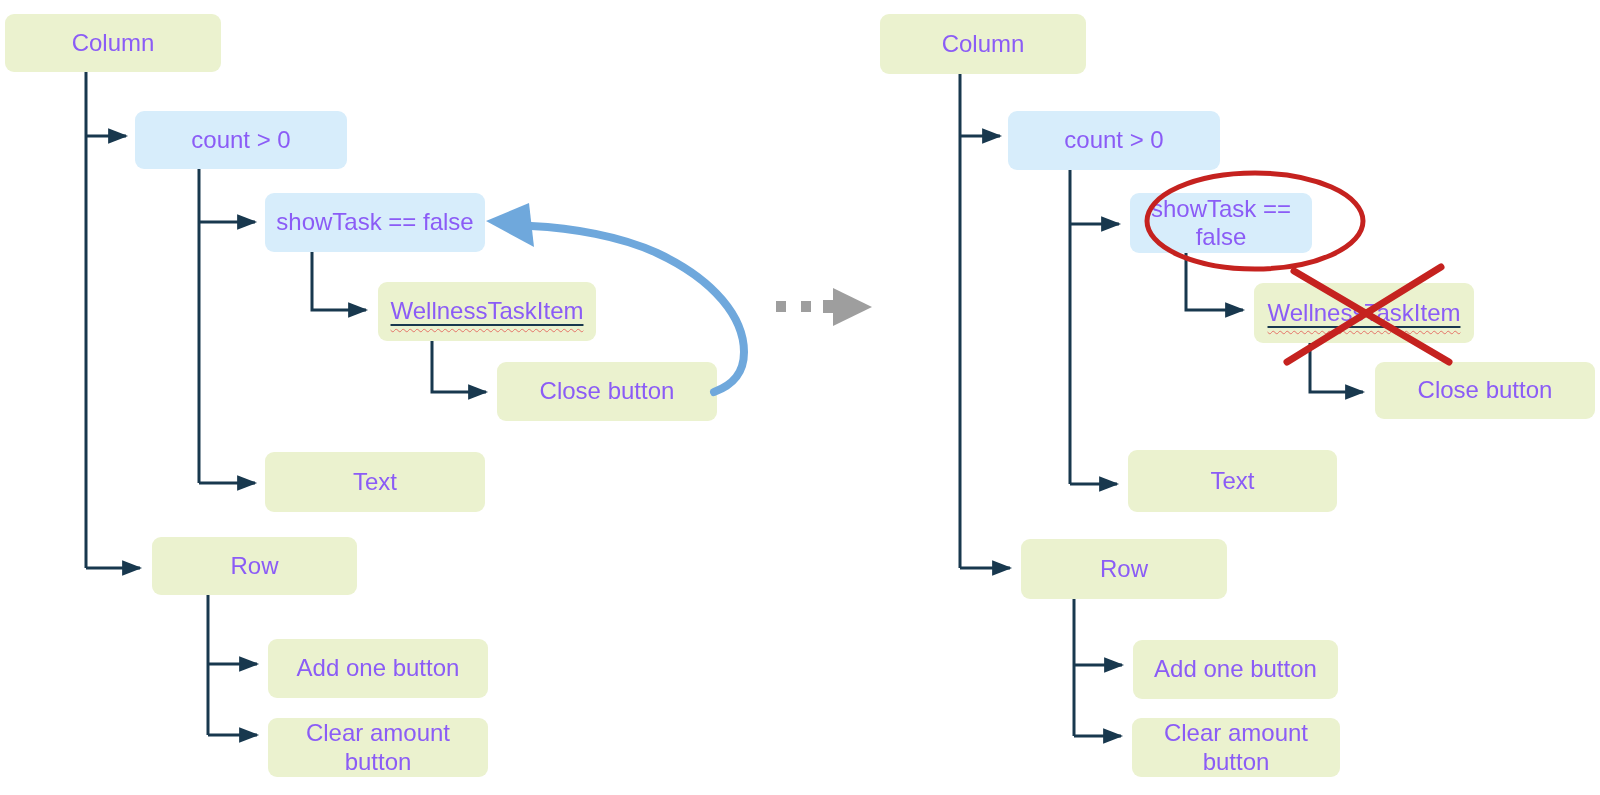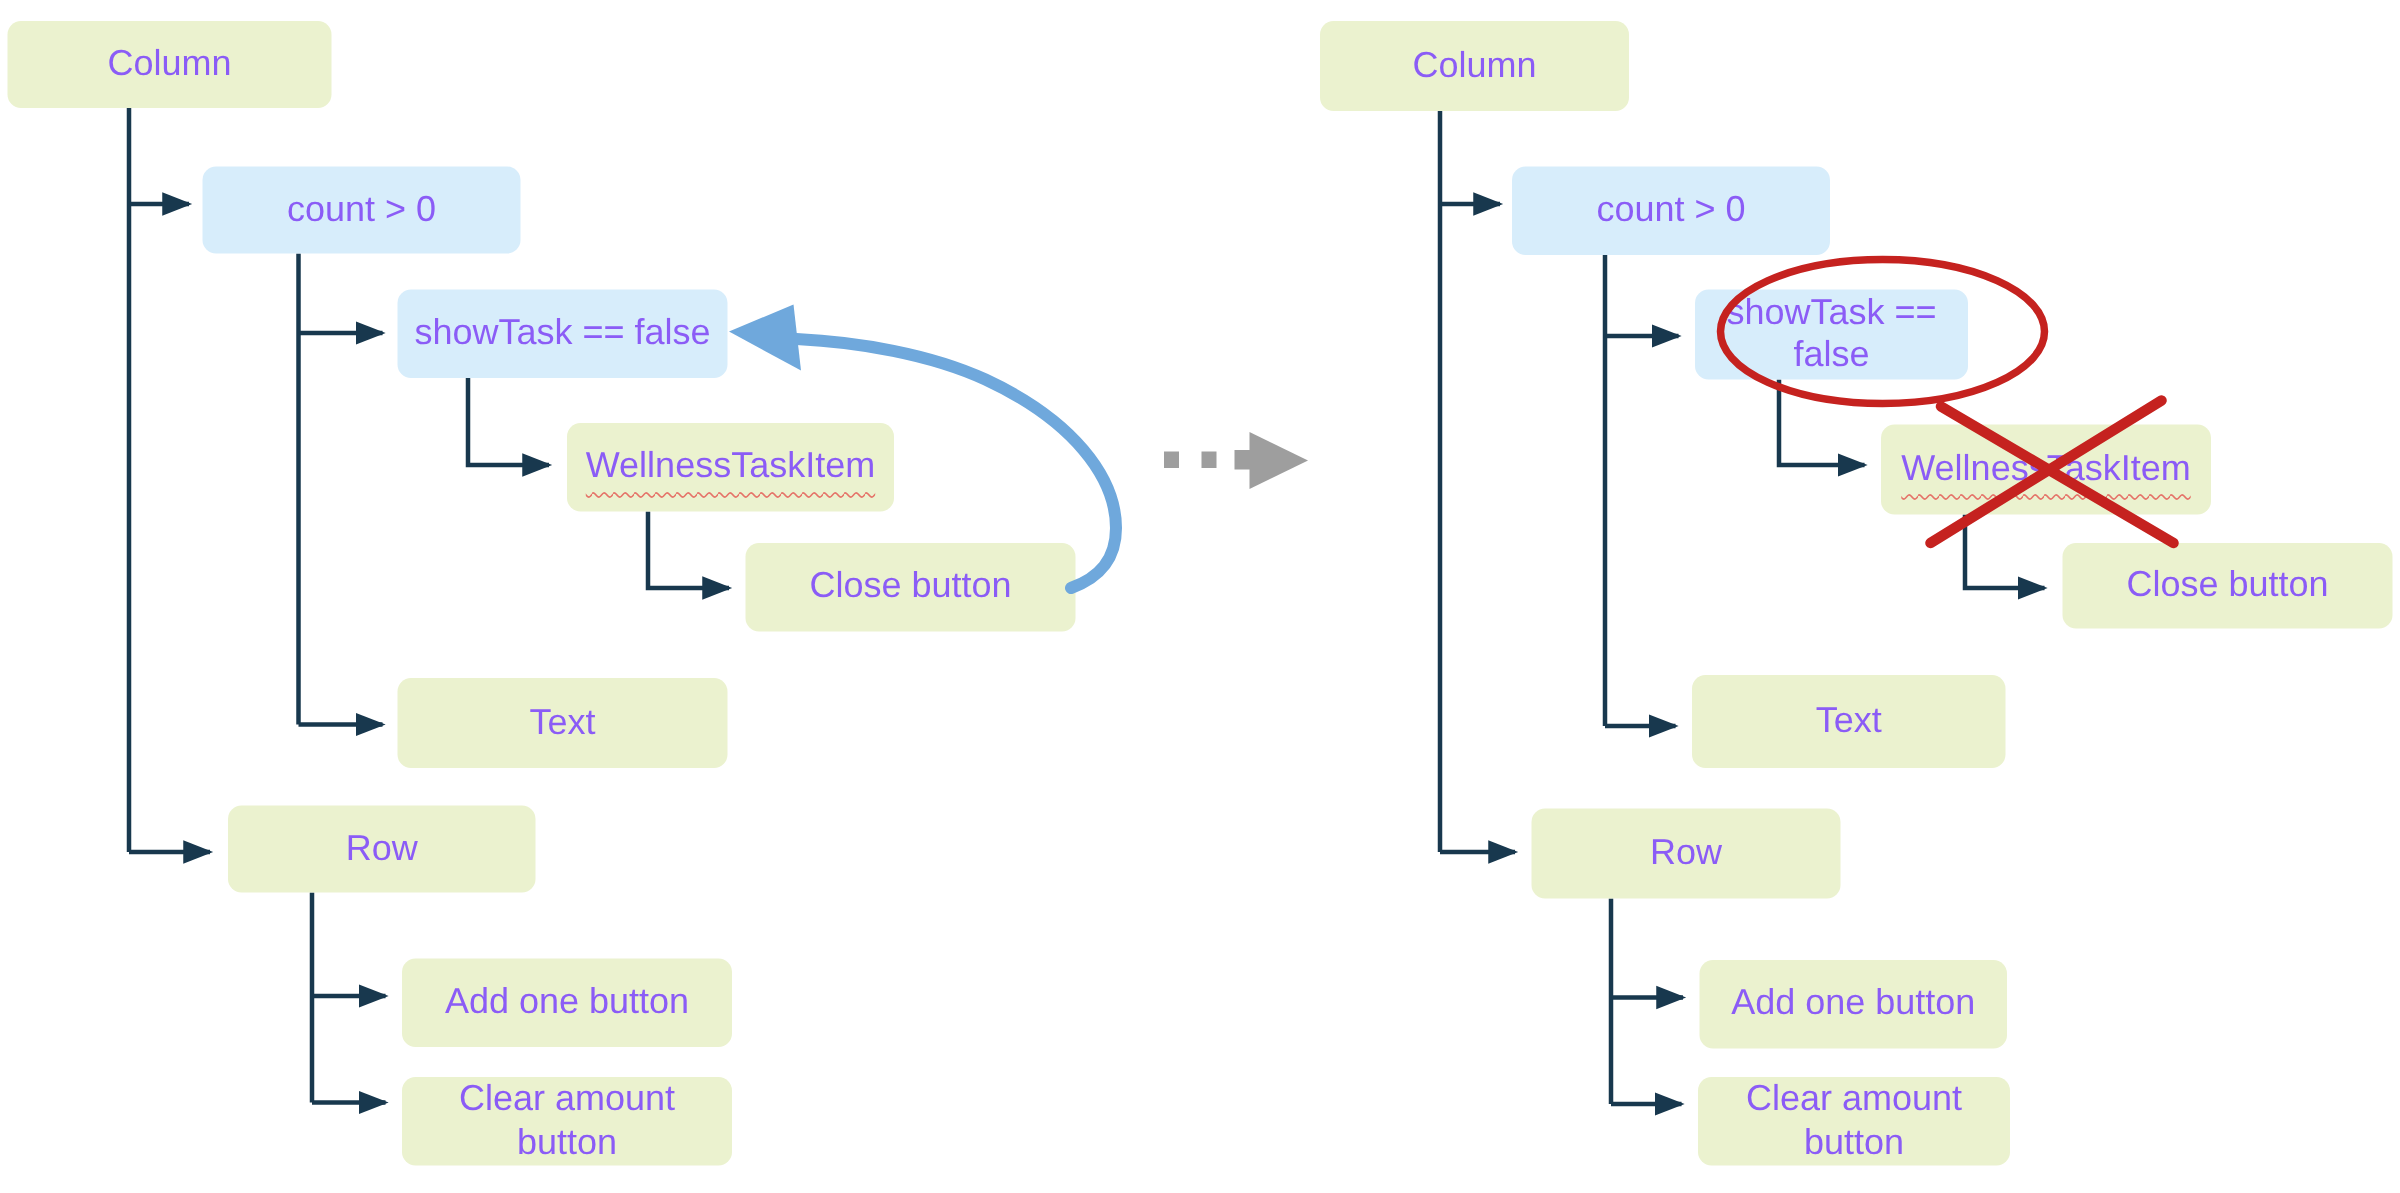--- a/index.html
+++ b/index.html
@@ -30,20 +30,21 @@
     border-radius: 9px;
     font-size: 24px;
     line-height: 1.17;
     color: #8b5cf6;
     box-sizing: border-box;
   }
   .node.green { background: #ebf2cf; }
   .node.blue  { background: #d7edfb; }
   .narrow { display: inline-block; max-width: 165px; }
   .wti-solid {
+    text-decoration: underline;
     text-decoration-color: #18384e;
     text-decoration-thickness: 2px;
     text-underline-offset: 5px;
   }
   .wti-wavy {
     text-decoration: underline wavy #e57368;
     text-decoration-thickness: 1px;
     text-underline-offset: 9px;
   }
 </style>

